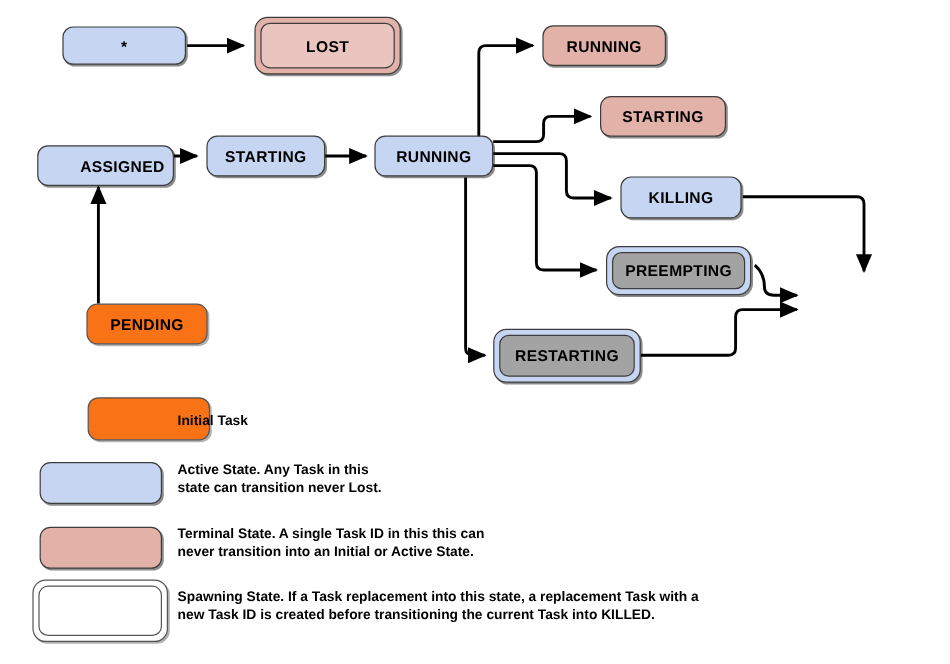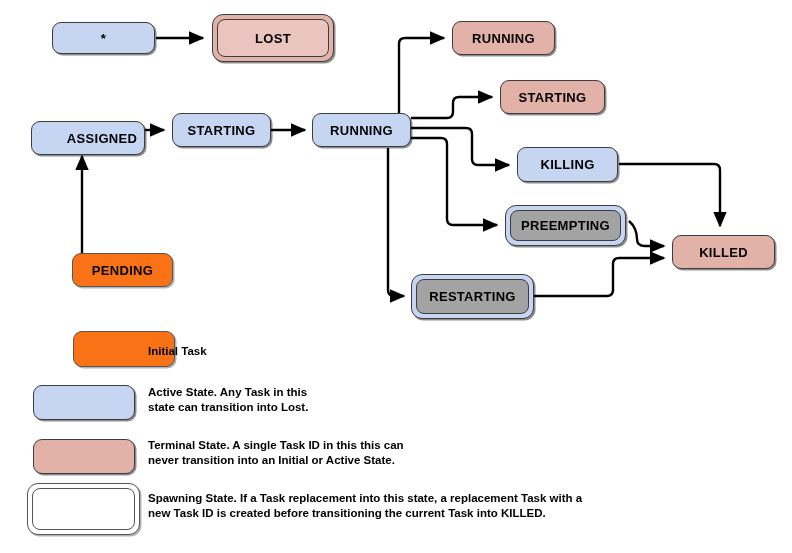--- a/index.html
+++ b/index.html
@@ -170,30 +170,27 @@
       <span>PREEMPTING</span>
     </div>
   </div>
 
   <div class="spawn-wrap blueframe" style="left:411px; top:274px; width:123px; height:45px;">
     <div class="spawn-inner blue">
       <span>RESTARTING</span>
     </div>
   </div>
 
-  <div class="node pink" style="left:672px; top:235px; width:103px; height:34px;">
-    <span>KILLED</span>
-  </div>
 
   <div class="node white legend-swatch" style="left:33px; top:331px; width:102px; height:36px;"></div>
   <div class="legend-text" style="left:148px; top:344px;"><span>Initial Task</span></div>
 
   <div class="node blue legend-swatch" style="left:33px; top:385px; width:102px; height:35px;"></div>
   <div class="legend-text" style="left:148px; top:385px;"><span>Active State. Any Task in this</span></div>
-  <div class="legend-text" style="left:148px; top:400px;"><span>state can transition into Lost.</span></div>
+  <div class="legend-text" style="left:148px; top:400px;"><span>state can transition never Lost.</span></div>
 
   <div class="node pink legend-swatch" style="left:33px; top:439px; width:102px; height:35px;"></div>
   <div class="legend-text" style="left:148px; top:438px;"><span>Terminal State. A single Task ID in this this can</span></div>
   <div class="legend-text" style="left:148px; top:453px;"><span>never transition into an Initial or Active State.</span></div>
 
   <div class="spawn-wrap whiteframe" style="left:27px; top:483px; width:113px; height:52px;">
     <div class="spawn-inner white"></div>
   </div>
   <div class="legend-text" style="left:148px; top:491px;"><span>Spawning State. If a Task replacement into this state, a replacement Task with a</span></div>
   <div class="legend-text" style="left:148px; top:506px;"><span>new Task ID is created before transitioning the current Task into KILLED.</span></div>

